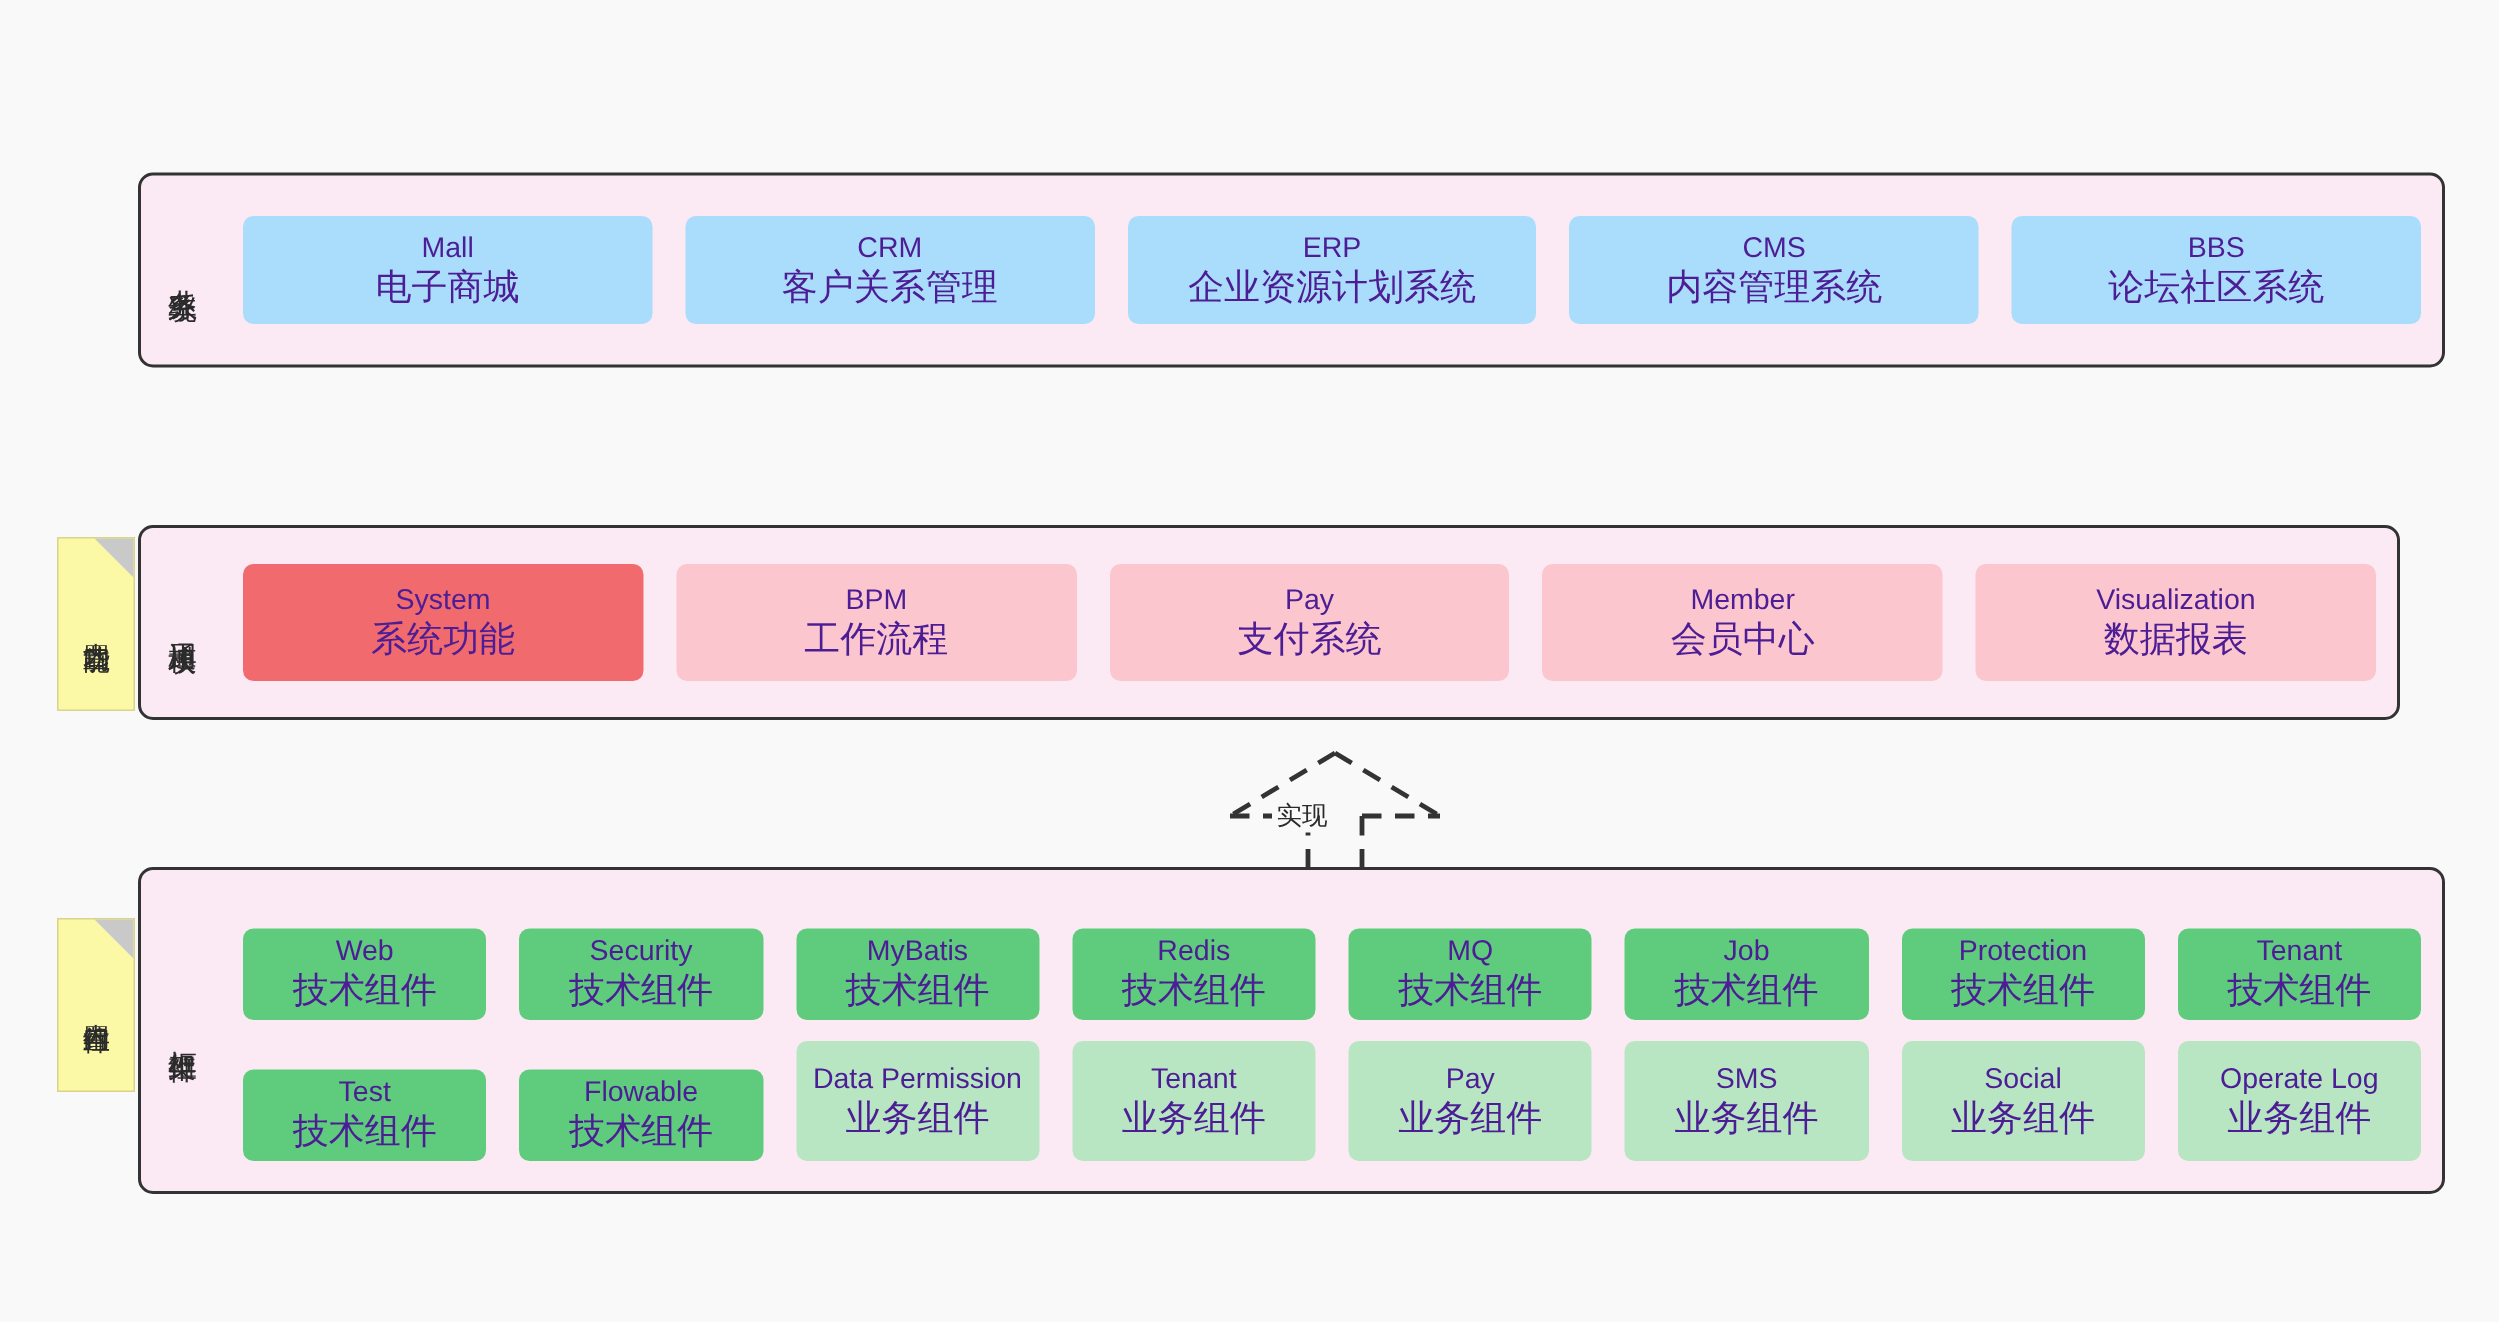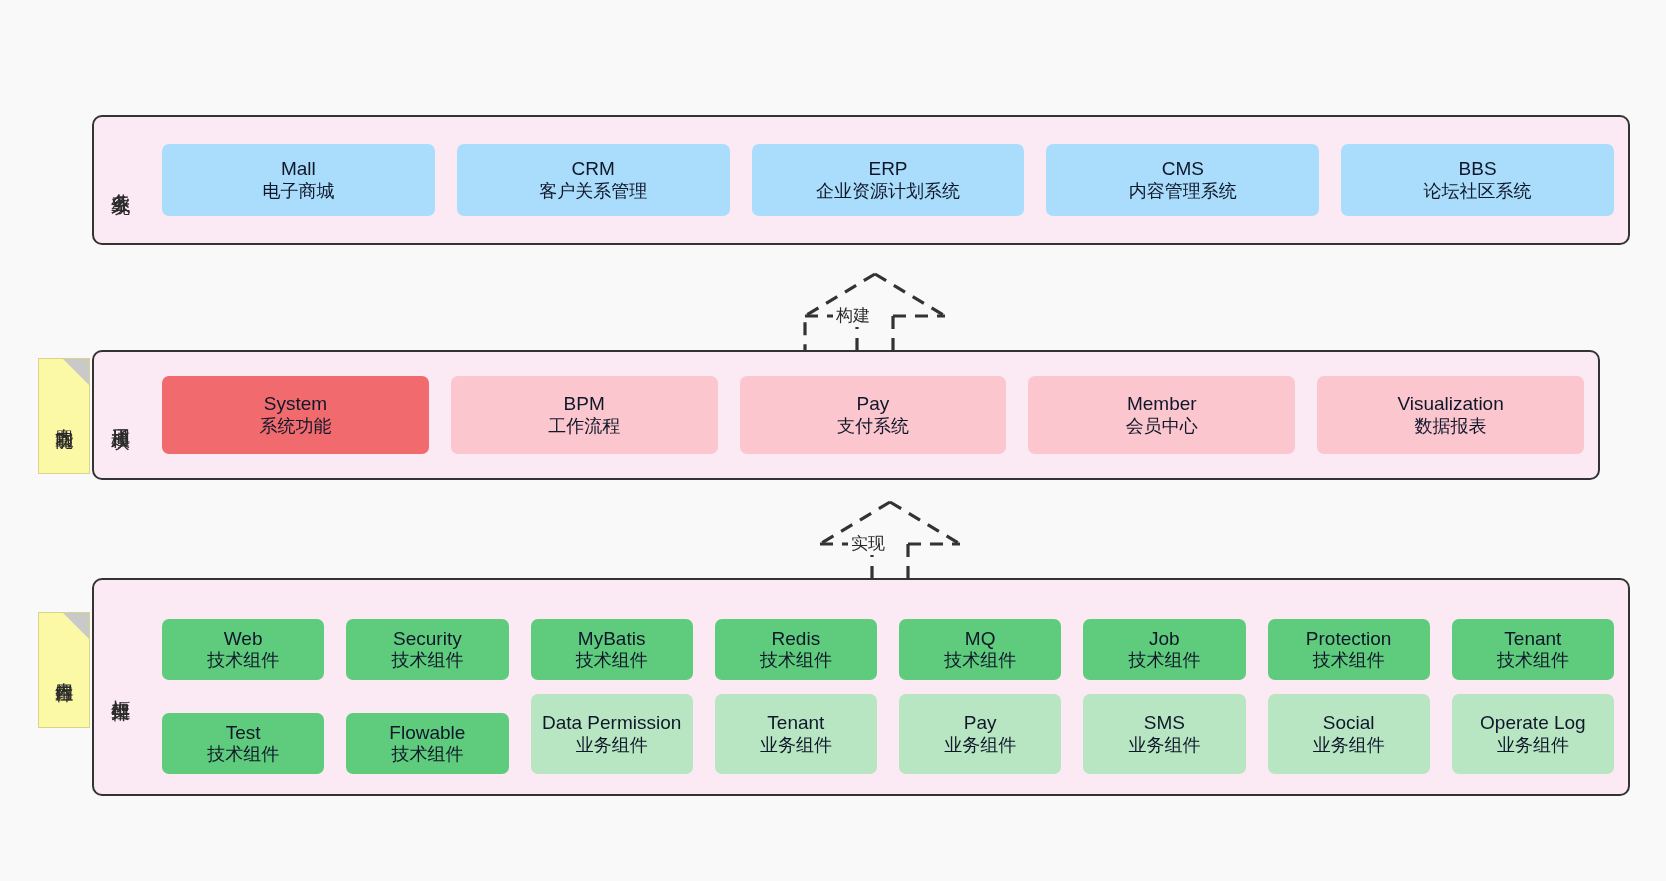--- a/index.html
+++ b/index.html
@@ -50,25 +50,25 @@
   }
   .cell {
     flex: 1 1 0;
     border-radius: 7px;
     display: flex;
     flex-direction: column;
     align-items: center;
     justify-content: center;
     text-align: center;
     line-height: 1.22;
-    color: #0f172a;
+    color: #4c1d95;
     padding: 4px 6px;
   }
   .cell .t { font-size: 19px; }
-  .cell .s { font-size: 18px; }
+  .cell .s { font-size: 24px; }
 
   
   .fill-blue   { background: #aadcfb; }
   .fill-red    { background: #f16a6e; }
   .fill-pink   { background: #fbc6cd; }
   .fill-green  { background: #5fcb7d; margin-top: 19px; }
   .fill-green2 { background: #b8e6c2; }
 
   
   .note {
@@ -134,31 +134,20 @@
           <span class="s">内容管理系统</span>
         </div>
         <div class="cell fill-blue">
           <span class="t">BBS</span>
           <span class="s">论坛社区系统</span>
         </div>
       </div>
     </div>
   </div>
 
-  <div class="conn" style="left:795px; top:270px; width:160px; height:90px;">
-    <svg width="160" height="90" viewBox="0 0 160 90">
-      <path d="M80 4 L10 46 L10 86" fill="none" stroke="#333333" stroke-width="3.2" stroke-dasharray="13 9" stroke-linecap="butt"></path>
-      <path d="M80 4 L150 46" fill="none" stroke="#333333" stroke-width="3.2" stroke-dasharray="13 9" stroke-linecap="butt"></path>
-      <path d="M10 46 L62 46" fill="none" stroke="#333333" stroke-width="3.2" stroke-dasharray="13 9"></path>
-      <path d="M98 46 L150 46" fill="none" stroke="#333333" stroke-width="3.2" stroke-dasharray="13 9"></path>
-      <path d="M62 46 L62 86" fill="none" stroke="#333333" stroke-width="3.2" stroke-dasharray="13 9"></path>
-      <path d="M98 46 L98 86" fill="none" stroke="#333333" stroke-width="3.2" stroke-dasharray="13 9"></path>
-    </svg>
-    <span class="conn-label" style="left:38px; top:34px;">构建</span>
-  </div>
 
   <div class="note" style="left:38px; top:358px; width:52px; height:116px;">
     <span>内置功能</span>
   </div>
 
   <div class="layer" id="layer-1" style="left:92px; top:350px; width:1508px; height:130px;">
     <div class="layer-title">通用模块</div>
     <div class="layer-body">
       <div class="row" style="height:78px;">
         <div class="cell fill-red">

